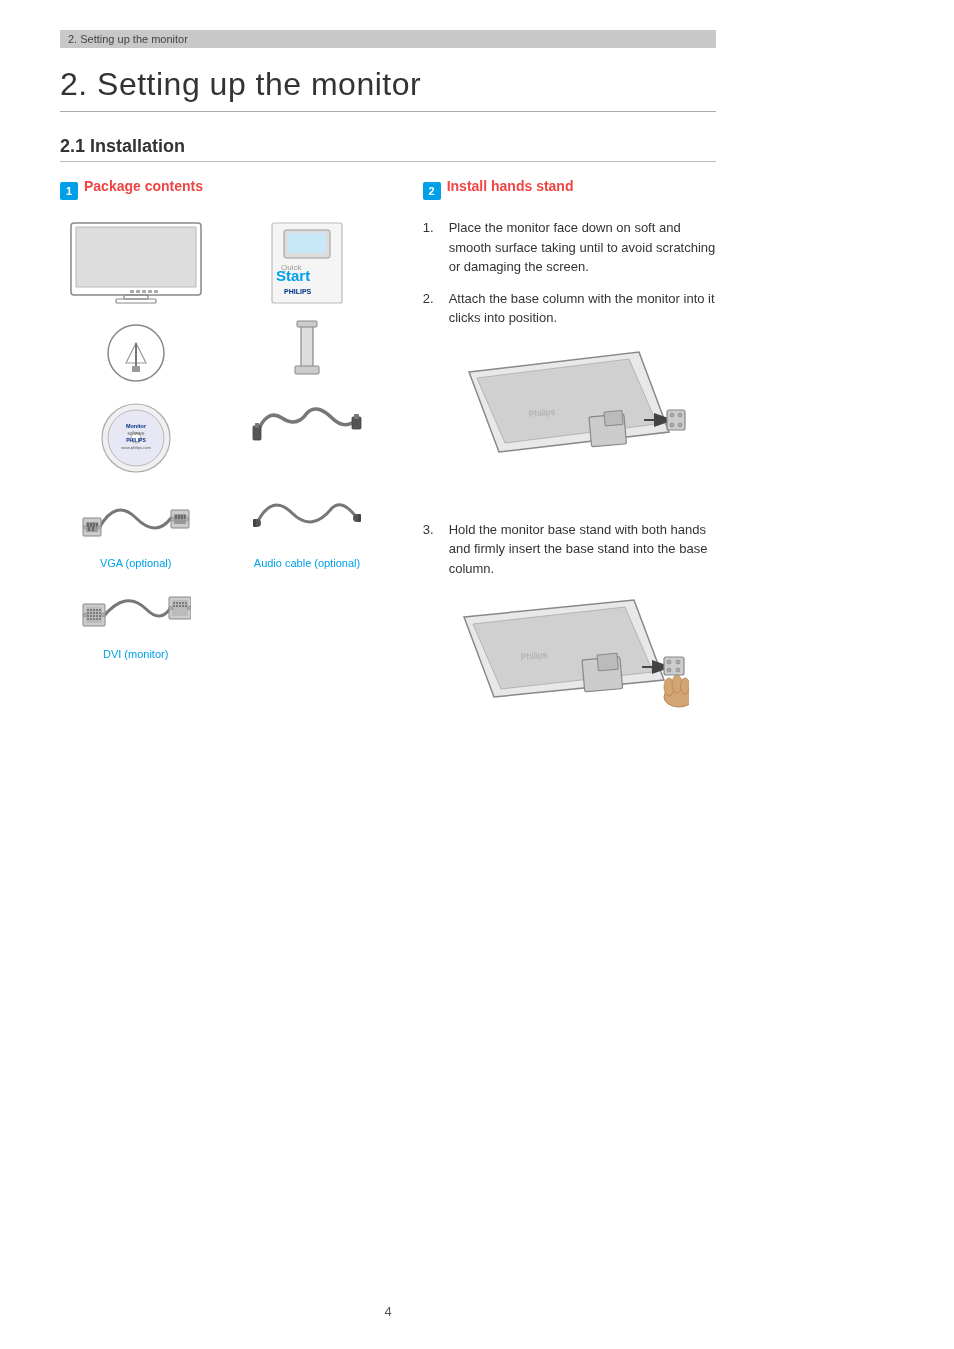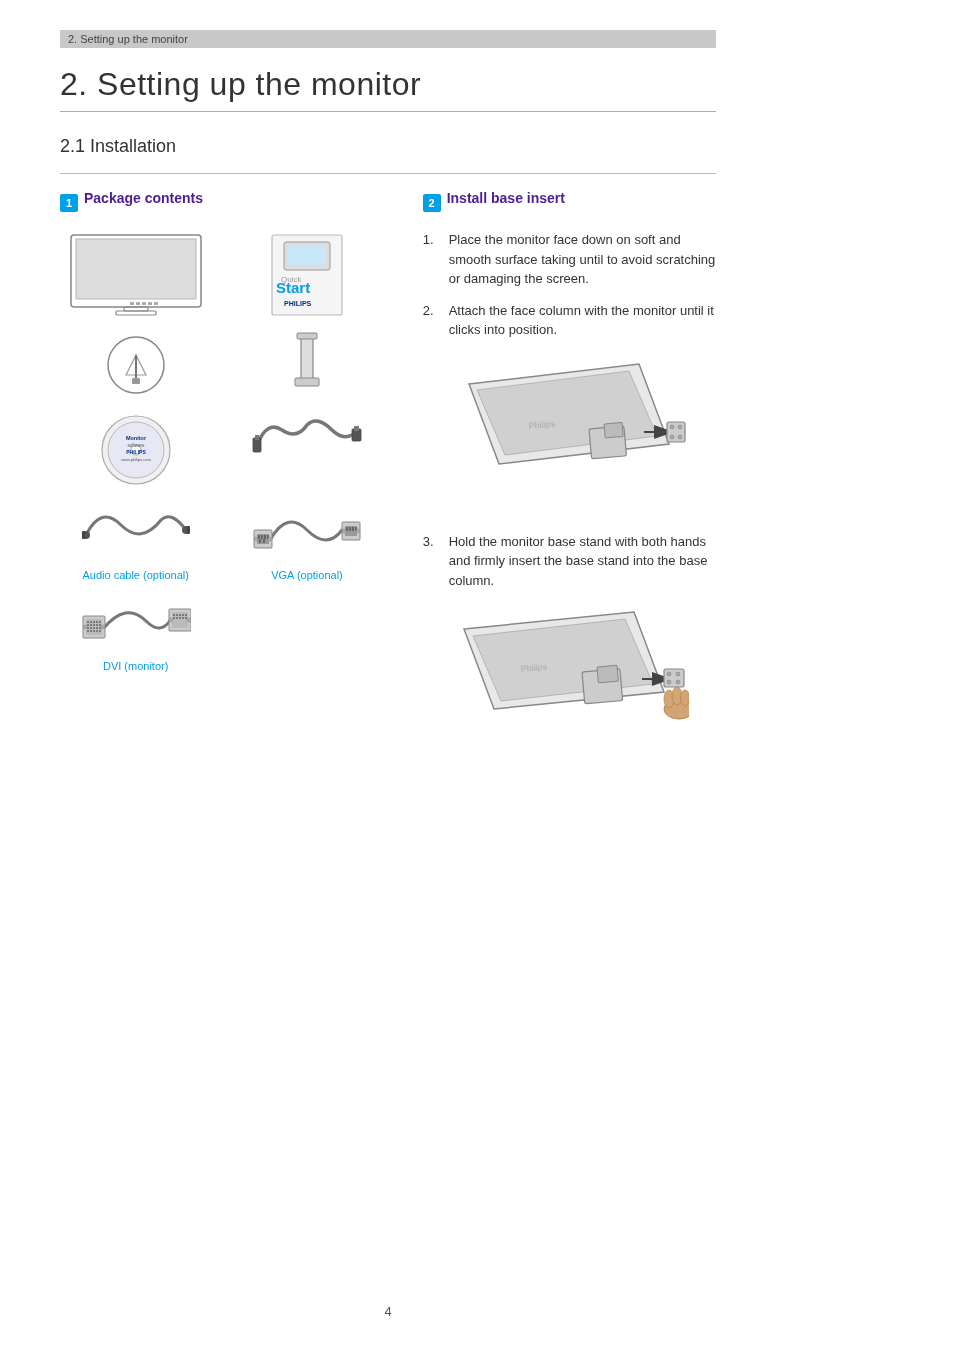--- a/index.html
+++ b/index.html
@@ -36,24 +36,24 @@
       color: #333;
       border-bottom: 1.5px solid #aaa;
       padding-bottom: 8px;
       margin-bottom: 24px;
       letter-spacing: 0.5px;
     }
 
     
     .section-title {
       font-size: 18px;
-      font-weight: normal;
+      font-weight: bold;
       color: #333;
       border-bottom: 1px solid #bbb;
-      padding-bottom: 16px;
+      padding-bottom: 4px;
       margin-bottom: 16px;
     }
 
     
     .two-col {
       display: flex;
       gap: 40px;
     }
 
     .left-col {
@@ -77,21 +77,21 @@
       font-size: 11px;
       font-weight: bold;
       margin-right: 6px;
       border-radius: 2px;
       vertical-align: middle;
     }
 
     .step-heading {
       font-size: 14px;
       font-weight: bold;
-      color: #4c1d95;
+      color: #ef4444;
       margin-bottom: 10px;
     }
 
     
     .package-heading {
       display: flex;
       align-items: center;
       margin-bottom: 14px;
     }
 
@@ -267,36 +267,20 @@
 
               <path d="M5 35 Q15 10 30 20 Q45 30 55 15 Q65 5 80 20 Q90 30 100 25" fill="none" stroke="#777" stroke-width="3.5" stroke-linecap="round"></path>
 
               <rect x="1" y="28" width="8" height="14" rx="1" fill="#555" stroke="#444" stroke-width="0.8"></rect>
               <rect x="3" y="25" width="4" height="5" rx="0.5" fill="#777"></rect>
 
               <rect x="100" y="19" width="9" height="12" rx="1" fill="#555" stroke="#444" stroke-width="0.8"></rect>
               <rect x="102" y="16" width="5" height="5" rx="0.5" fill="#777"></rect>
             </svg>
           </div>
-        </div>
-
-        <div class="package-item">
-          <div class="illus-box">
-            <svg width="110" height="65" viewBox="0 0 110 65">
-
-              <path d="M5 35 Q20 5 40 25 Q60 45 80 20 Q90 10 105 30" fill="none" stroke="#777" stroke-width="3" stroke-linecap="round"></path>
-
-              <circle cx="5" cy="35" r="4" fill="#555"></circle>
-              <rect x="1" y="31" width="3" height="8" rx="1" fill="#444"></rect>
-
-              <circle cx="105" cy="30" r="4" fill="#555"></circle>
-              <rect x="106" y="26" width="3" height="8" rx="1" fill="#444"></rect>
-            </svg>
-          </div>
-          <span class="item-label">Audio cable (optional)</span>
         </div>
 
         <div class="package-item">
           <div class="illus-box">
             <svg width="110" height="65" viewBox="0 0 110 65">
 
               <path d="M18 40 Q35 10 55 30 Q75 50 90 30" fill="none" stroke="#777" stroke-width="3" stroke-linecap="round"></path>
 
               <rect x="2" y="30" width="18" height="18" rx="1" fill="#ccc" stroke="#888" stroke-width="1"></rect>
               <rect x="5" y="34" width="12" height="10" rx="0.5" fill="#999"></rect>
@@ -315,20 +299,36 @@
               <rect x="93" y="26" width="12" height="10" rx="0.5" fill="#999"></rect>
               <rect x="94" y="27" width="2" height="4" rx="0.3" fill="#666"></rect>
               <rect x="97" y="27" width="2" height="4" rx="0.3" fill="#666"></rect>
               <rect x="100" y="27" width="2" height="4" rx="0.3" fill="#666"></rect>
               <rect x="103" y="27" width="2" height="4" rx="0.3" fill="#666"></rect>
               <circle cx="92" cy="31" r="2" fill="#aaa" stroke="#888" stroke-width="0.5"></circle>
               <circle cx="106" cy="31" r="2" fill="#aaa" stroke="#888" stroke-width="0.5"></circle>
             </svg>
           </div>
           <span class="item-label">VGA (optional)</span>
+        </div>
+
+        <div class="package-item">
+          <div class="illus-box">
+            <svg width="110" height="65" viewBox="0 0 110 65">
+
+              <path d="M5 35 Q20 5 40 25 Q60 45 80 20 Q90 10 105 30" fill="none" stroke="#777" stroke-width="3" stroke-linecap="round"></path>
+
+              <circle cx="5" cy="35" r="4" fill="#555"></circle>
+              <rect x="1" y="31" width="3" height="8" rx="1" fill="#444"></rect>
+
+              <circle cx="105" cy="30" r="4" fill="#555"></circle>
+              <rect x="106" y="26" width="3" height="8" rx="1" fill="#444"></rect>
+            </svg>
+          </div>
+          <span class="item-label">Audio cable (optional)</span>
         </div>
 
         <div class="package-item">
           <div class="illus-box">
             <svg width="110" height="65" viewBox="0 0 110 65">
 
               <path d="M22 38 Q45 10 65 30 Q80 45 90 28" fill="none" stroke="#777" stroke-width="3" stroke-linecap="round"></path>
 
               <rect x="2" y="25" width="22" height="22" rx="1" fill="#ccc" stroke="#888" stroke-width="1"></rect>
               <rect x="5" y="28" width="16" height="16" rx="0.5" fill="#bbb"></rect>
@@ -376,31 +376,31 @@
           <span class="item-label">DVI (monitor)</span>
         </div>
 
       </div>
     </div>
 
     <div class="right-col">
 
       <div class="package-heading">
         <span class="step-badge">2</span>
-        <span class="step-heading">Install base insert</span>
+        <span class="step-heading">Install hands stand</span>
       </div>
 
       <ol class="instruction-steps">
         <li>
           <span class="step-num">1.</span>
           <span>Place the monitor face down on soft and smooth surface taking until to avoid scratching or damaging the screen.</span>
         </li>
         <li>
           <span class="step-num">2.</span>
-          <span>Attach the face column with the monitor until it clicks into position.</span>
+          <span>Attach the base column with the monitor into it clicks into position.</span>
         </li>
       </ol>
 
       <div class="stand-illus">
         <svg width="240" height="160" viewBox="0 0 240 160">
 
           <polygon points="20,30 190,10 220,90 50,110" fill="#e8e8e8" stroke="#888" stroke-width="1.5"></polygon>
 
           <polygon points="28,36 180,17 208,82 56,101" fill="#d0d0d0" stroke="#aaa" stroke-width="0.8"></polygon>
 

